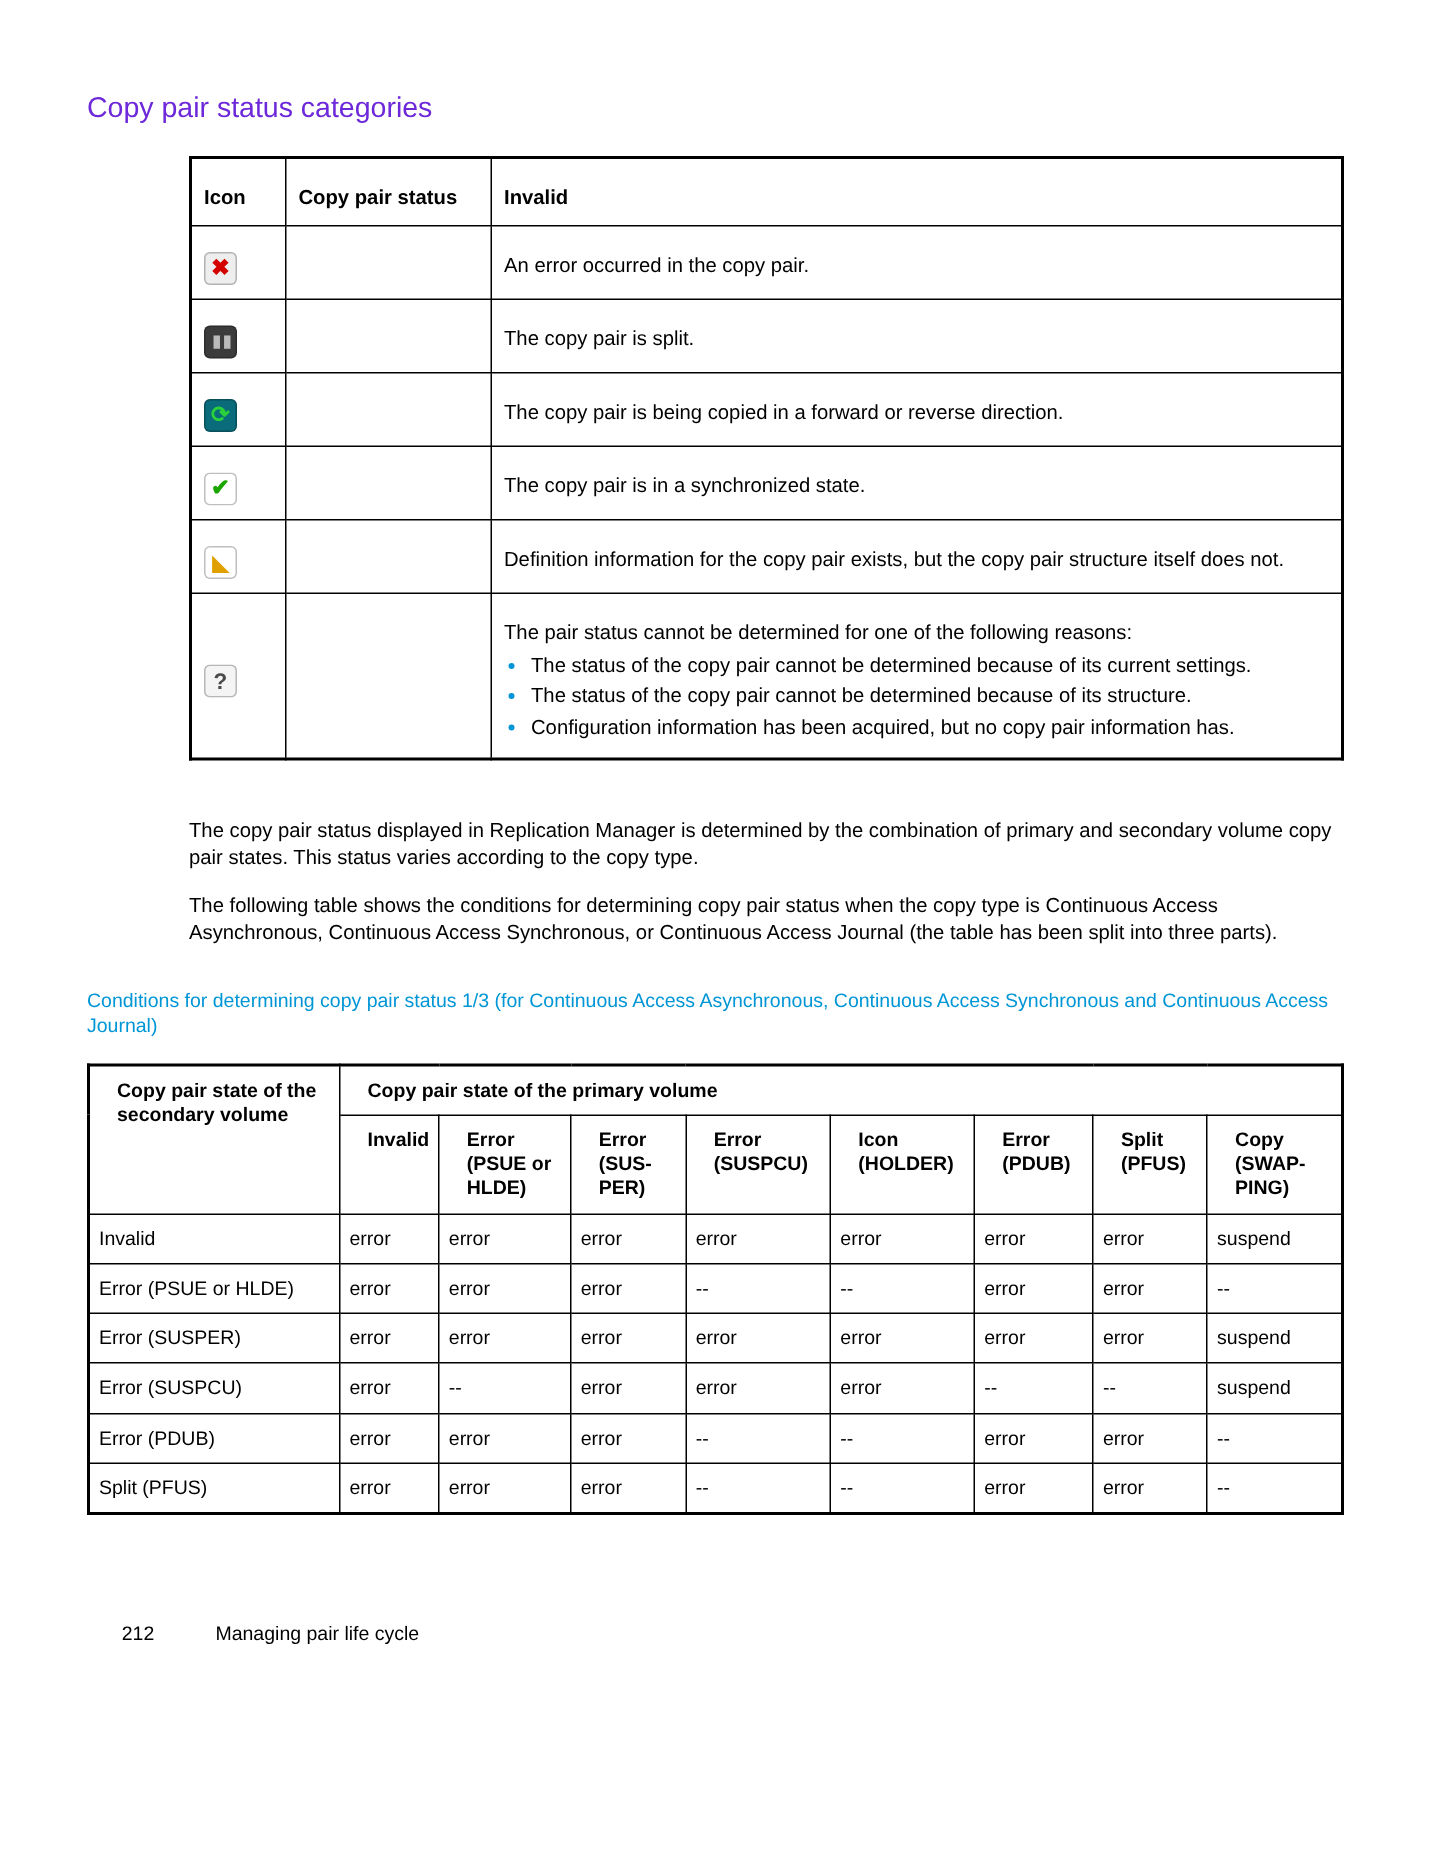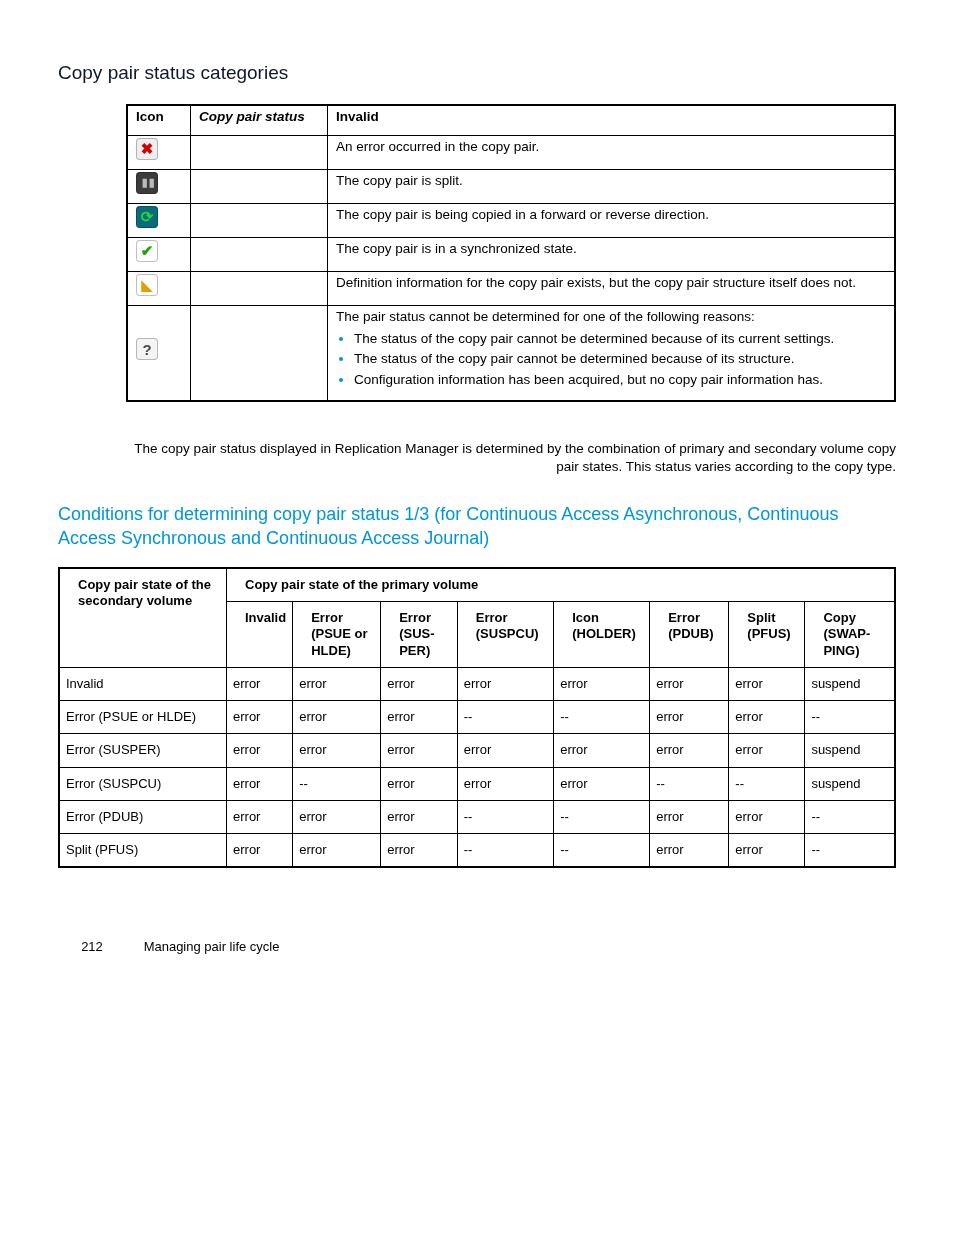--- a/index.html
+++ b/index.html
@@ -4,54 +4,54 @@
 <style>
   body {
     font-family: Arial, Helvetica, sans-serif;
     margin: 0;
     padding: 60px 58px 40px 58px;
     font-size: 13.5px;
     color: #000;
     line-height: 1.35;
   }
   .section-heading {
-    color: #0f172a;
+    color: #6d28d9;
     font-size: 19px;
     font-weight: normal;
     margin: 0 0 18px 0;
   }
   .section2 {
     margin-top: 38px;
   }
   .table1-wrap {
     margin-left: 68px;
   }
   table {
     border-collapse: collapse;
     width: 100%;
   }
   .table1 {
     border: 2px solid #000;
   }
   .table1 th, .table1 td {
     border: 1px solid #000;
-    padding: 2px 8px 9px 8px;
+    padding: 17px 8px 9px 8px;
     text-align: left;
     vertical-align: top;
     font-size: 13.5px;
   }
   .table1 th {
     font-weight: bold;
   }
   .icon-cell {
     width: 46px;
     text-align: left;
     vertical-align: middle;
   }
-  .status-col { width: 120px; font-style: italic; }
+  .status-col { width: 120px; }
   .icon-box {
     width: 22px;
     height: 22px;
     border-radius: 4px;
     display: inline-flex;
     align-items: center;
     justify-content: center;
     box-shadow: inset 0 0 0 1px rgba(0,0,0,0.25);
   }
   .icon-error   { background: #eee; }
@@ -74,25 +74,24 @@
   ul.reasons li {
     margin-bottom: 2px;
   }
   ul.reasons li::marker {
     color: #0096d6;
   }
   .bodytext {
     margin-left: 68px;
     margin-top: 6px;
     margin-bottom: 14px;
-    text-align: right;
   }
   .table2-caption {
     color: #0096d6;
-    font-size: 18px;
+    font-size: 13px;
     margin: 26px 0 16px 0;
     line-height: 1.35;
   }
   .table2 {
     border: 2px solid #000;
     width: 100%;
   }
   .table2 th, .table2 td {
     border: 1px solid #000;
     padding: 8px 6px;
@@ -172,20 +171,21 @@
           <li>Configuration information has been acquired, but no copy pair information has.</li>
         </ul>
       </td>
     </tr>
   </tbody>
 </table>
 </div>
 
 <div class="section2">
   <div class="bodytext">The copy pair status displayed in Replication Manager is determined by the combination of primary and secondary volume copy pair states. This status varies according to the copy type.</div>
+  <div class="bodytext">The following table shows the conditions for determining copy pair status when the copy type is Continuous Access Asynchronous, Continuous Access Synchronous, or Continuous Access Journal (the table has been split into three parts).</div>
 </div>
 
 <div class="table2-caption">Conditions for determining copy pair status 1/3 (for Continuous Access Asynchronous, Continuous Access Synchronous and Continuous Access Journal)</div>
 
 <table class="table2">
   <thead>
     <tr>
       <th class="col-sec" rowspan="2">Copy pair state of the secondary volume</th>
       <th colspan="8">Copy pair state of the primary volume</th>
     </tr>

